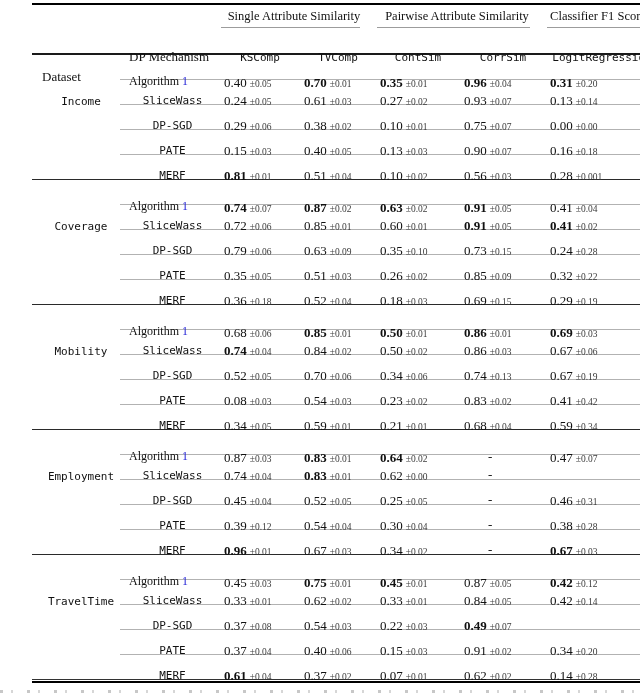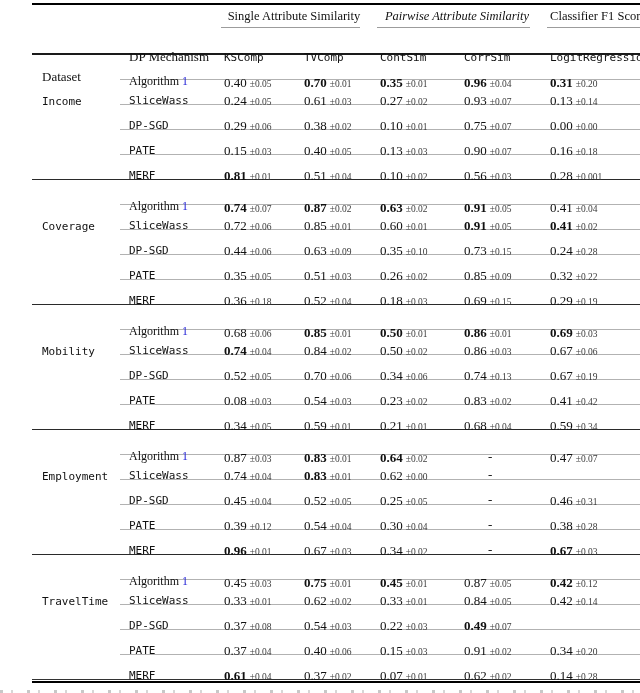--- a/index.html
+++ b/index.html
@@ -14,24 +14,24 @@
     align-items:center;
   }
   .rule-top { height:2px; background:#000; margin-top:3px; }
   .rule-mid { height:2px; background:#1a1a1a; }
   .hdr-groups { height:24px; }
   .hg-spacer { grid-column:1/3; }
   .group-cell { position:relative; height:24px; display:flex; align-items:center; justify-content:center; }
   .group-cell .lbl { font-size:12.5px; white-space:nowrap; padding-bottom:2px; }
   .group-cell::after { content:""; position:absolute; left:5px; right:12px; bottom:1px; border-bottom:1px solid #9c9c9c; }
   .g1 { grid-column:3/5; }
-  .g2 { grid-column:5/7;font-style:italic; }
+  .g2 { grid-column:5/7; }
   .g3 { grid-column:7/8; }
   .hdr-cols { height:24px; }
-  .mono { font-family:"DejaVu Sans Mono", monospace; font-size:11px; }
+  .mono { font-family:"DejaVu Sans Mono", monospace; font-size:11px;text-align:center; }
   .cell { white-space:nowrap; }
   .c-dataset { padding-left:10px;margin-top:40px; }
   .c-mech { padding-left:9px; }
   .c-val { padding-left:8px; }
   .serif-hd { font-size:13px; }
   .data-row { height:24px; }
   .num { font-size:13px; }
   .num.bold { font-weight:bold; }
   .pm { font-size:9.5px; color:#3a3a3a; margin-left:3px; }
   .serif-mech { font-size:12px; }
@@ -144,21 +144,21 @@
         <div class="cell c-val"><span class="num">0.72</span><span class="pm">±0.06</span></div>
         <div class="cell c-val"><span class="num">0.85</span><span class="pm">±0.01</span></div>
         <div class="cell c-val"><span class="num">0.60</span><span class="pm">±0.01</span></div>
         <div class="cell c-val"><span class="num bold">0.91</span><span class="pm">±0.05</span></div>
         <div class="cell c-val"><span class="num bold">0.41</span><span class="pm">±0.02</span></div>
       </div>
       <div class="row-sep"></div>
       <div class="grid data-row">
         <div class="cell c-dataset mono"></div>
         <div class="cell c-mech mono">DP-SGD</div>
-        <div class="cell c-val"><span class="num">0.44</span><span class="pm">±0.06</span></div>
+        <div class="cell c-val"><span class="num">0.79</span><span class="pm">±0.06</span></div>
         <div class="cell c-val"><span class="num">0.63</span><span class="pm">±0.09</span></div>
         <div class="cell c-val"><span class="num">0.35</span><span class="pm">±0.10</span></div>
         <div class="cell c-val"><span class="num">0.73</span><span class="pm">±0.15</span></div>
         <div class="cell c-val"><span class="num">0.24</span><span class="pm">±0.28</span></div>
       </div>
       <div class="row-sep"></div>
       <div class="grid data-row">
         <div class="cell c-dataset mono"></div>
         <div class="cell c-mech mono">PATE</div>
         <div class="cell c-val"><span class="num">0.35</span><span class="pm">±0.05</span></div>

